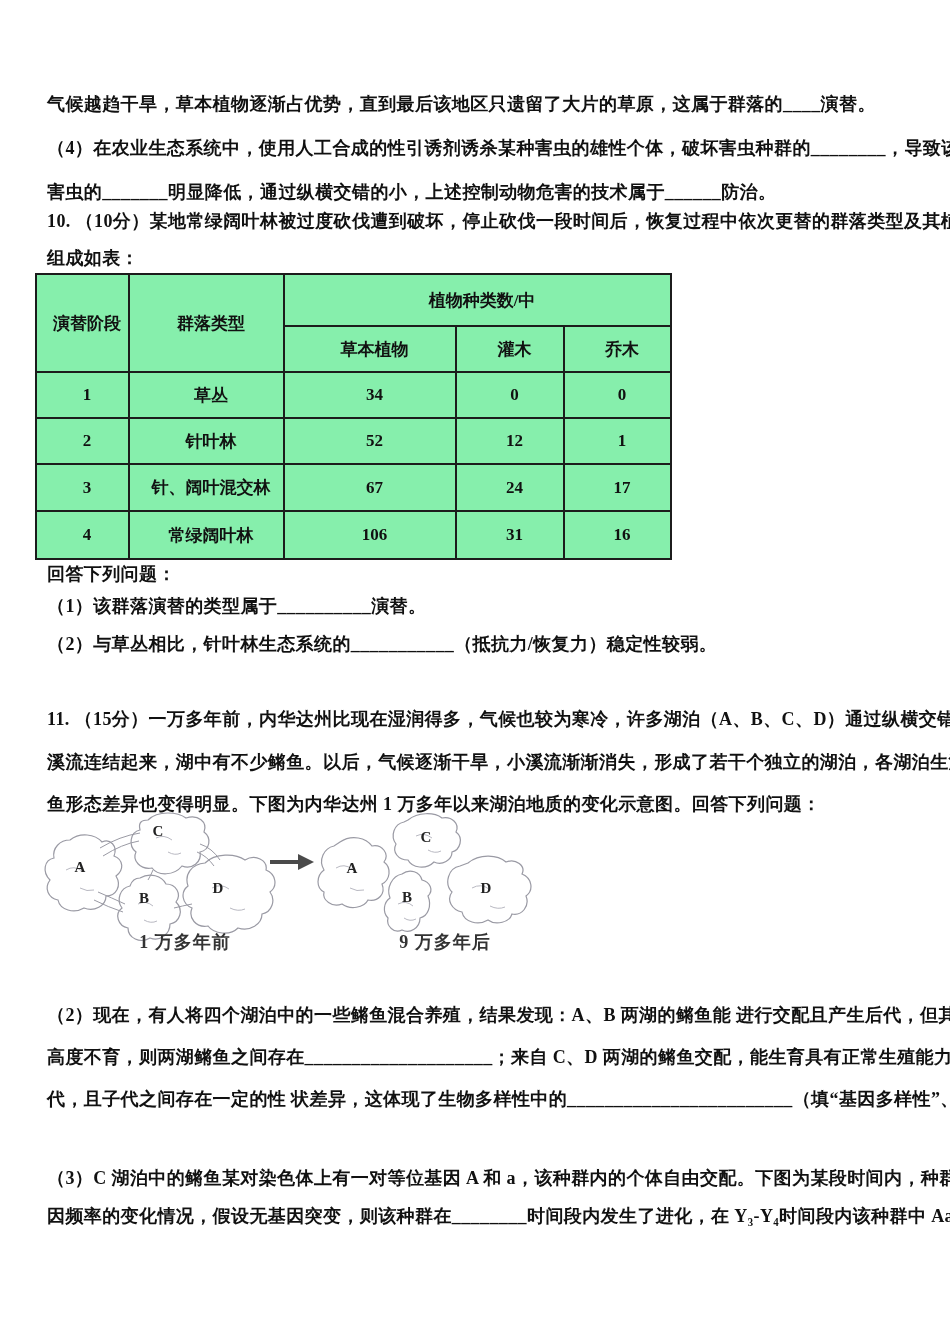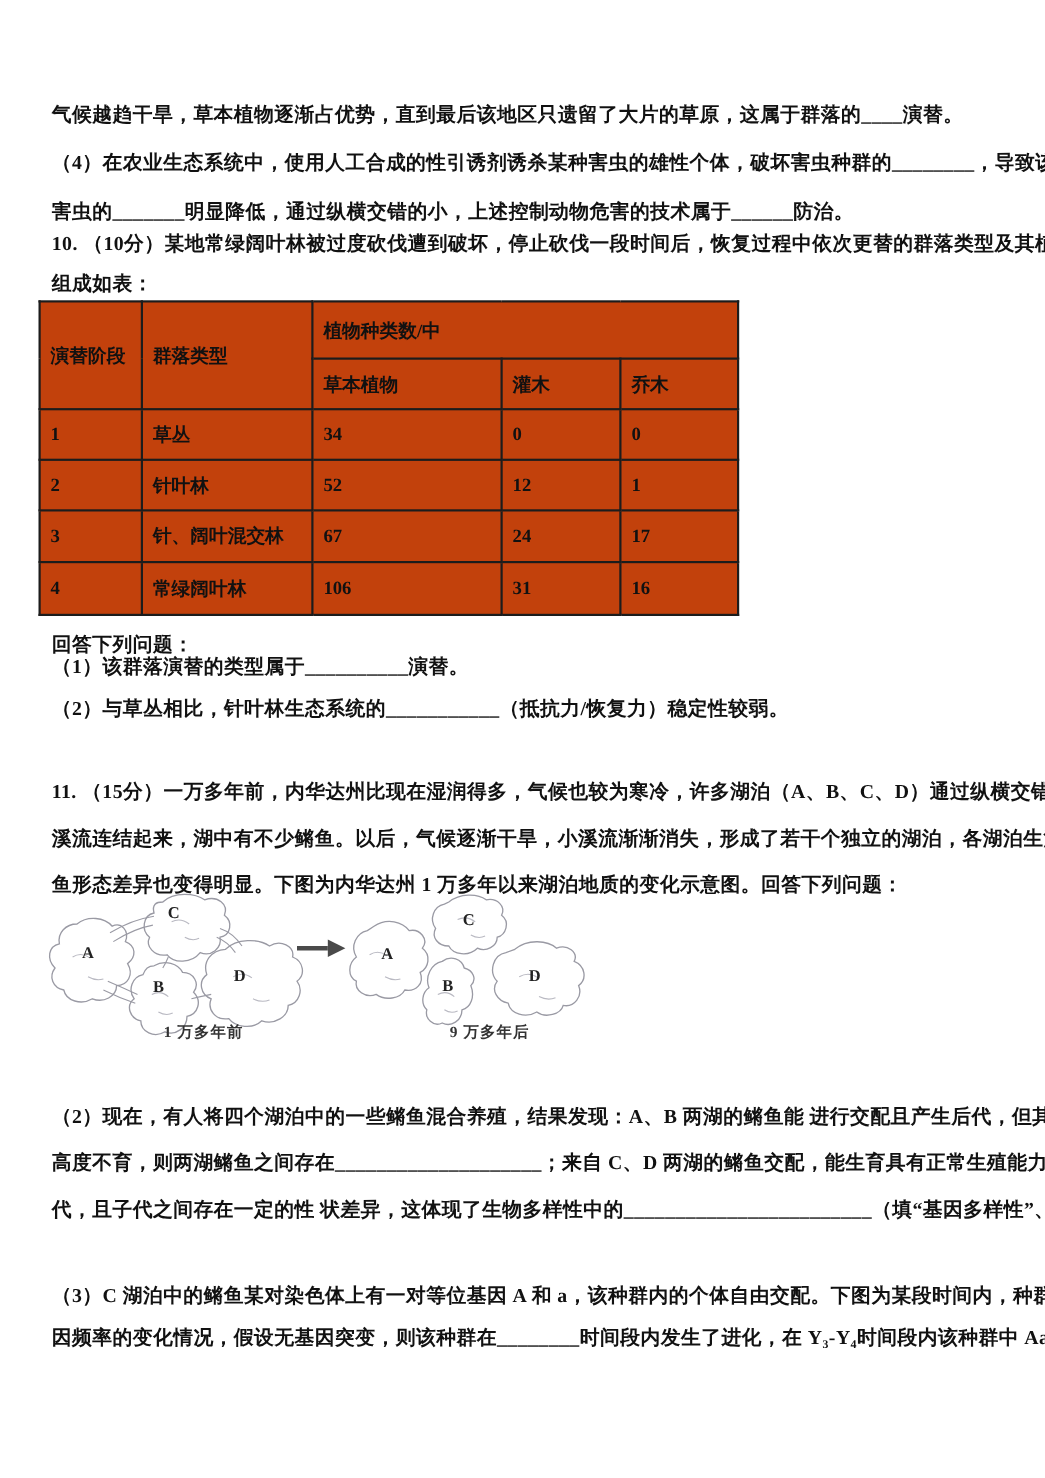--- a/index.html
+++ b/index.html
@@ -22,39 +22,39 @@
   
   .succession-table {
     position:absolute; left:35px; top:273px;
     border-collapse:collapse; table-layout:fixed;
     font-size:17px; font-weight:600;
   }
   .succession-table td {
     border:2px solid #1c1c1c;
     padding:0 0 0 9px;
     vertical-align:middle;
-    text-align:left;
-    background:#c2410c;
+    text-align:center;
+    background:#86efac;
   }
   .succession-table .num { font-weight:700; }
   
   .diagram {
     position:absolute; left:40px; top:808px;
     width:520px; height:148px;
   }
   .diagram svg { position:absolute; left:0; top:0; }
   .lake-letter {
     position:absolute;
     font:700 15px "Liberation Serif","DejaVu Serif",serif;
     color:#222;
     transform:translate(-50%,-50%);
   }
   .diagram-caption {
     position:absolute;
-    font-size:14px; font-weight:600; color:#333;
+    font-size:18px; font-weight:600; color:#333;
     letter-spacing:1px;
     transform:translate(-50%,0);
     white-space:pre;
   }
   .blob { fill:#ffffff; stroke:#9a9aa4; stroke-width:1.2; }
   .channel { fill:none; stroke:#9a9aa4; stroke-width:1; }
   .squig { fill:none; stroke:#b9b9c2; stroke-width:1; }
   .arrow-line { stroke:#4a4a4a; stroke-width:4; }
   .arrow-head { fill:#4a4a4a; }
 </style>
@@ -113,21 +113,21 @@
     <tr style="height:48px">
       <td class="num">4</td>
       <td>常绿阔叶林</td>
       <td class="num">106</td>
       <td class="num">31</td>
       <td class="num">16</td>
     </tr>
   </tbody>
     </table>
 
-  <div class="tline" style="top:574px">回答下列问题：</div>
+  <div class="tline" style="top:562px">回答下列问题：</div>
   <div class="tline" style="top:594px">（1）该群落演替的类型属于__________演替。</div>
   <div class="tline" style="top:632px">（2）与草丛相比，针叶林生态系统的___________（抵抗力/恢复力）稳定性较弱。</div>
 
   <div class="tline" style="top:707px">11. （15分）一万多年前，内华达州比现在湿润得多，气候也较为寒冷，许多湖泊（A、B、C、D）通过纵横交错的小</div>
   <div class="tline" style="top:750px">溪流连结起来，湖中有不少鳉鱼。以后，气候逐渐干旱，小溪流渐渐消失，形成了若干个独立的湖泊，各湖泊生活的</div>
   <div class="tline" style="top:792px">鱼形态差异也变得明显。下图为内华达州 1 万多年以来湖泊地质的变化示意图。回答下列问题：</div>
 
   <div class="diagram">
     <svg width="520" height="148" viewBox="0 0 520 148">
 

